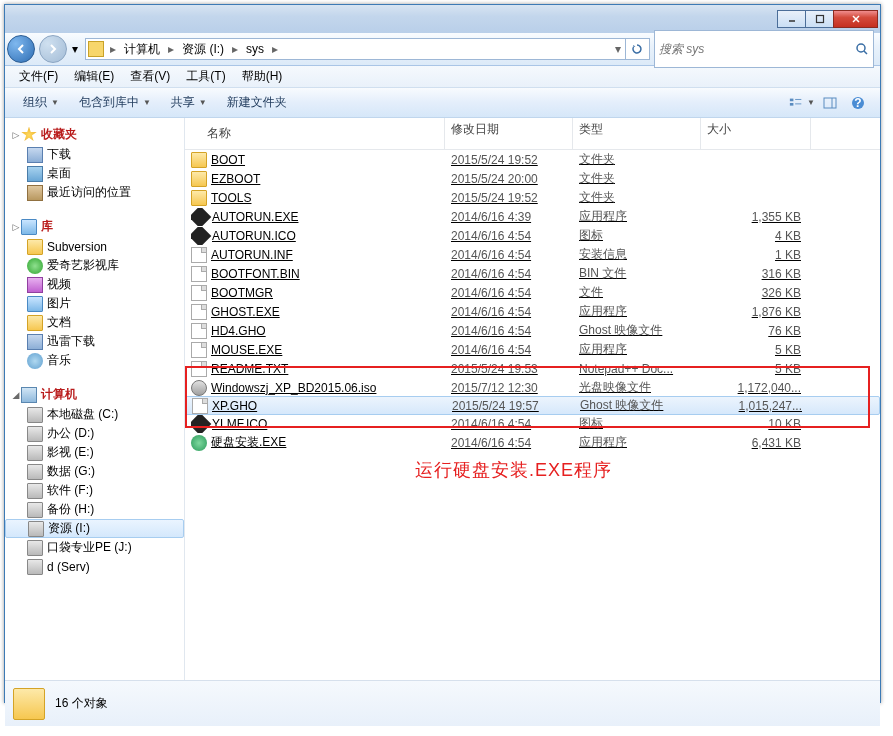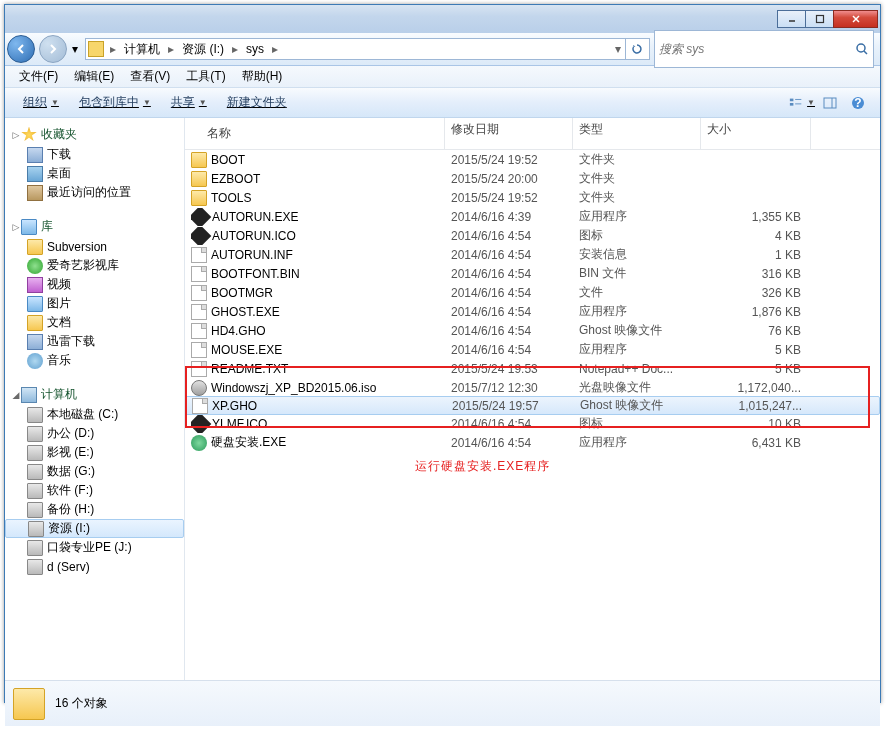--- a/index.html
+++ b/index.html
@@ -17,62 +17,62 @@
 .breadcrumb{flex:1;height:22px;background:#fff;border:1px solid #9db7d6;margin:0 4px;display:flex;align-items:center;padding:0 2px;}
 .bcseg{padding:0 4px;display:flex;align-items:center;height:100%;cursor:pointer;}
 .bcarrow{padding:0 4px;color:#666;cursor:pointer;}
 .bcicon{width:16px;height:16px;background:#f7d66b;border:1px solid #c9a227;margin-right:2px;}
 .refreshbtn{width:22px;height:22px;border-left:1px solid #9db7d6;display:flex;align-items:center;justify-content:center;cursor:pointer;}
 .searchbox{width:220px;height:38px;background:#fff;border:1px solid #9db7d6;margin-right:6px;display:flex;align-items:center;padding:0 4px;}
 .searchbox input{border:none;outline:none;flex:1;color:#888;font-style:italic;}
 .searchicon{width:14px;height:14px;color:#3a6ea5;}
 .menubar{height:22px;background:linear-gradient(to bottom,#f5f9fd,#e9f1fa);border-bottom:1px solid #d0dfef;display:flex;align-items:center;padding:0 6px;}
 .menuitem{padding:0 8px;cursor:pointer;}
-.toolbar{height:30px;background:linear-gradient(to bottom,#f8fbfe,#e4eefb 50%,#d6e7f9);border-bottom:1px solid #c0d6ed;display:flex;align-items:center;padding:0 8px;text-decoration:underline;}
+.toolbar{height:30px;background:linear-gradient(to bottom,#f8fbfe,#e4eefb 50%,#d6e7f9);border-bottom:1px solid #c0d6ed;display:flex;align-items:center;padding:0 8px;}
 .toolitem{padding:0 10px;color:#1e395b;cursor:pointer;display:flex;align-items:center;height:100%;}
 .tooldrop{font-size:8px;margin-left:4px;color:#555;}
 .toolspace{flex:1;}
 .tooliconbtn{width:28px;height:22px;display:flex;align-items:center;justify-content:center;cursor:pointer;border-left:1px solid transparent;border-right:1px solid transparent;}
 .body{display:flex;height:562px;}
 .sidebar{width:180px;border-right:1px solid #e0e7ef;overflow-y:auto;padding:6px 0;}
 .sbgroup{margin-bottom:14px;}
 .sbhead{display:flex;align-items:center;padding:2px 6px;cursor:pointer;}
 .sbhead .tri,.sbitem .tri{width:10px;font-size:9px;color:#6a6a6a;text-align:center;}
-.sbhead .lbl{font-weight:normal;color:#14532d;}
+.sbhead .lbl{font-weight:bold;color:#b91c1c;}
 .sbitem{display:flex;align-items:center;padding:2px 6px 2px 22px;cursor:pointer;height:19px;}
 .sbitem.sel{background:linear-gradient(to bottom,#eaf4ff,#d4e8fc);border:1px solid #a7cdf0;border-radius:2px;}
 .sbicon{width:16px;height:16px;margin-right:4px;display:inline-block;}
 .icon-star{background:radial-gradient(circle,#ffd95e,#e8a823);clip-path:polygon(50% 0%,61% 35%,98% 35%,68% 57%,79% 91%,50% 70%,21% 91%,32% 57%,2% 35%,39% 35%);}
 .icon-folder{background:linear-gradient(to bottom,#fde9a9,#f6c750);border:1px solid #d4a326;border-radius:1px;}
 .icon-drive{background:linear-gradient(to bottom,#e8e8e8,#b9b9b9);border:1px solid #888;border-radius:1px;}
 .icon-lib{background:linear-gradient(to bottom,#c9e5ff,#7db8e8);border:1px solid #4a89c4;border-radius:1px;}
 .icon-comp{background:linear-gradient(to bottom,#d0e5f5,#8fb9dc);border:1px solid #5a87b0;}
 .icon-green{background:radial-gradient(circle,#8fe08f,#2fa52f);border-radius:50%;}
 .icon-desk{background:linear-gradient(to bottom,#a7d2ef,#6aa7d6);border:1px solid #4a7ca8;}
 .icon-dl{background:linear-gradient(to bottom,#c6d8ef,#8caed6);border:1px solid #5a7fb0;}
 .icon-vid{background:linear-gradient(to bottom,#e8b0f0,#c060d0);border:1px solid #9040a0;}
 .icon-music{background:radial-gradient(circle,#b0d8f0,#60a0d0);border-radius:50%;}
 .icon-recent{background:linear-gradient(to bottom,#e0c8a0,#b89860);border:1px solid #907040;}
 .filepane{flex:1;overflow:auto;position:relative;}
 .colheader{display:flex;height:32px;border-bottom:1px solid #e5e8ec;position:sticky;top:0;background:#fff;}
 .colheader .col{padding:3px 6px;border-right:1px solid #e5e8ec;color:#444;cursor:pointer;}
-.row{display:flex;height:19px;align-items:center;padding-left:6px;cursor:pointer;}
+.row{display:flex;height:19px;align-items:center;padding-left:6px;cursor:pointer;text-decoration:underline;}
 .row.sel{background:linear-gradient(to bottom,#ecf4fd,#d6e8fb);border:1px solid #a7cdf0;border-radius:2px;margin:-1px 0;}
 .row .ficon{width:16px;height:16px;margin-right:4px;flex-shrink:0;}
 .col-name{width:260px;display:flex;align-items:center;overflow:hidden;white-space:nowrap;}
 .col-date{width:128px;color:#555;}
 .col-type{width:128px;color:#555;overflow:hidden;white-space:nowrap;text-overflow:ellipsis;}
 .col-size{width:110px;text-align:right;padding-right:16px;color:#555;}
 .icon-file{background:#fff;border:1px solid #aaa;position:relative;}
 .icon-file::after{content:'';position:absolute;top:0;right:0;width:4px;height:4px;background:#ddd;border-left:1px solid #aaa;border-bottom:1px solid #aaa;}
 .icon-diamond{background:#222;width:14px;height:14px;transform:rotate(45deg);margin:1px;}
 .icon-iso{background:linear-gradient(to bottom,#e0e0e0,#a0a0a0);border-radius:50%;border:1px solid #777;}
 .icon-swirl{background:radial-gradient(circle,#7fd89f,#2a9a5a);border-radius:50%;}
 .redbox{position:absolute;border:2px solid #e62020;top:248px;left:0;right:10px;height:62px;pointer-events:none;}
-.redtext{position:absolute;top:340px;left:230px;color:#e62020;font-size:12px;pointer-events:none;letter-spacing:1px;}
+.redtext{position:absolute;top:340px;left:230px;color:#e62020;font-size:18px;pointer-events:none;letter-spacing:1px;}
 .statusbar{height:46px;border-top:1px solid #d6e0ec;display:flex;align-items:center;padding:16px 8px;background:linear-gradient(to bottom,#f5f9fd,#e8f0fa);}
 .statusbar .bigicon{width:32px;height:32px;background:linear-gradient(to bottom,#fde9a9,#f6c750);border:1px solid #d4a326;border-radius:2px;margin-right:10px;}
 </style>
 </head>
 <body>
 
 <div class="window">
   <div class="titlebar">
     <div class="winbtns">
       <div class="winbtn">

